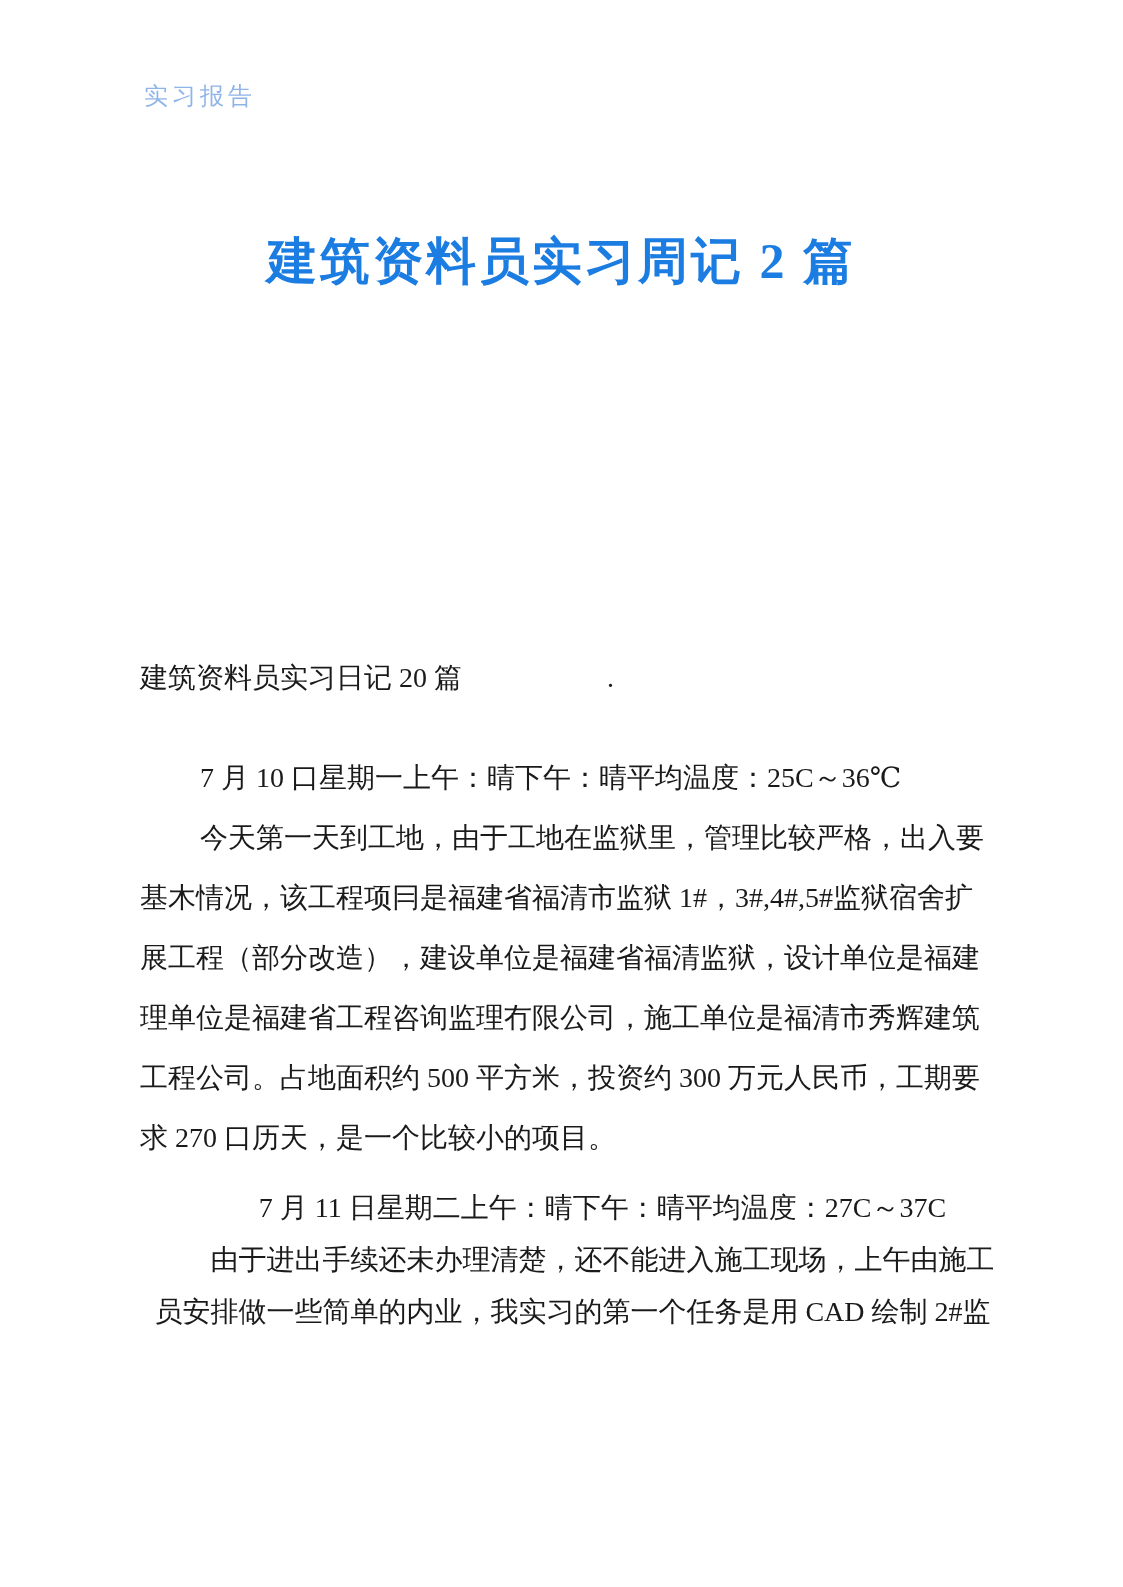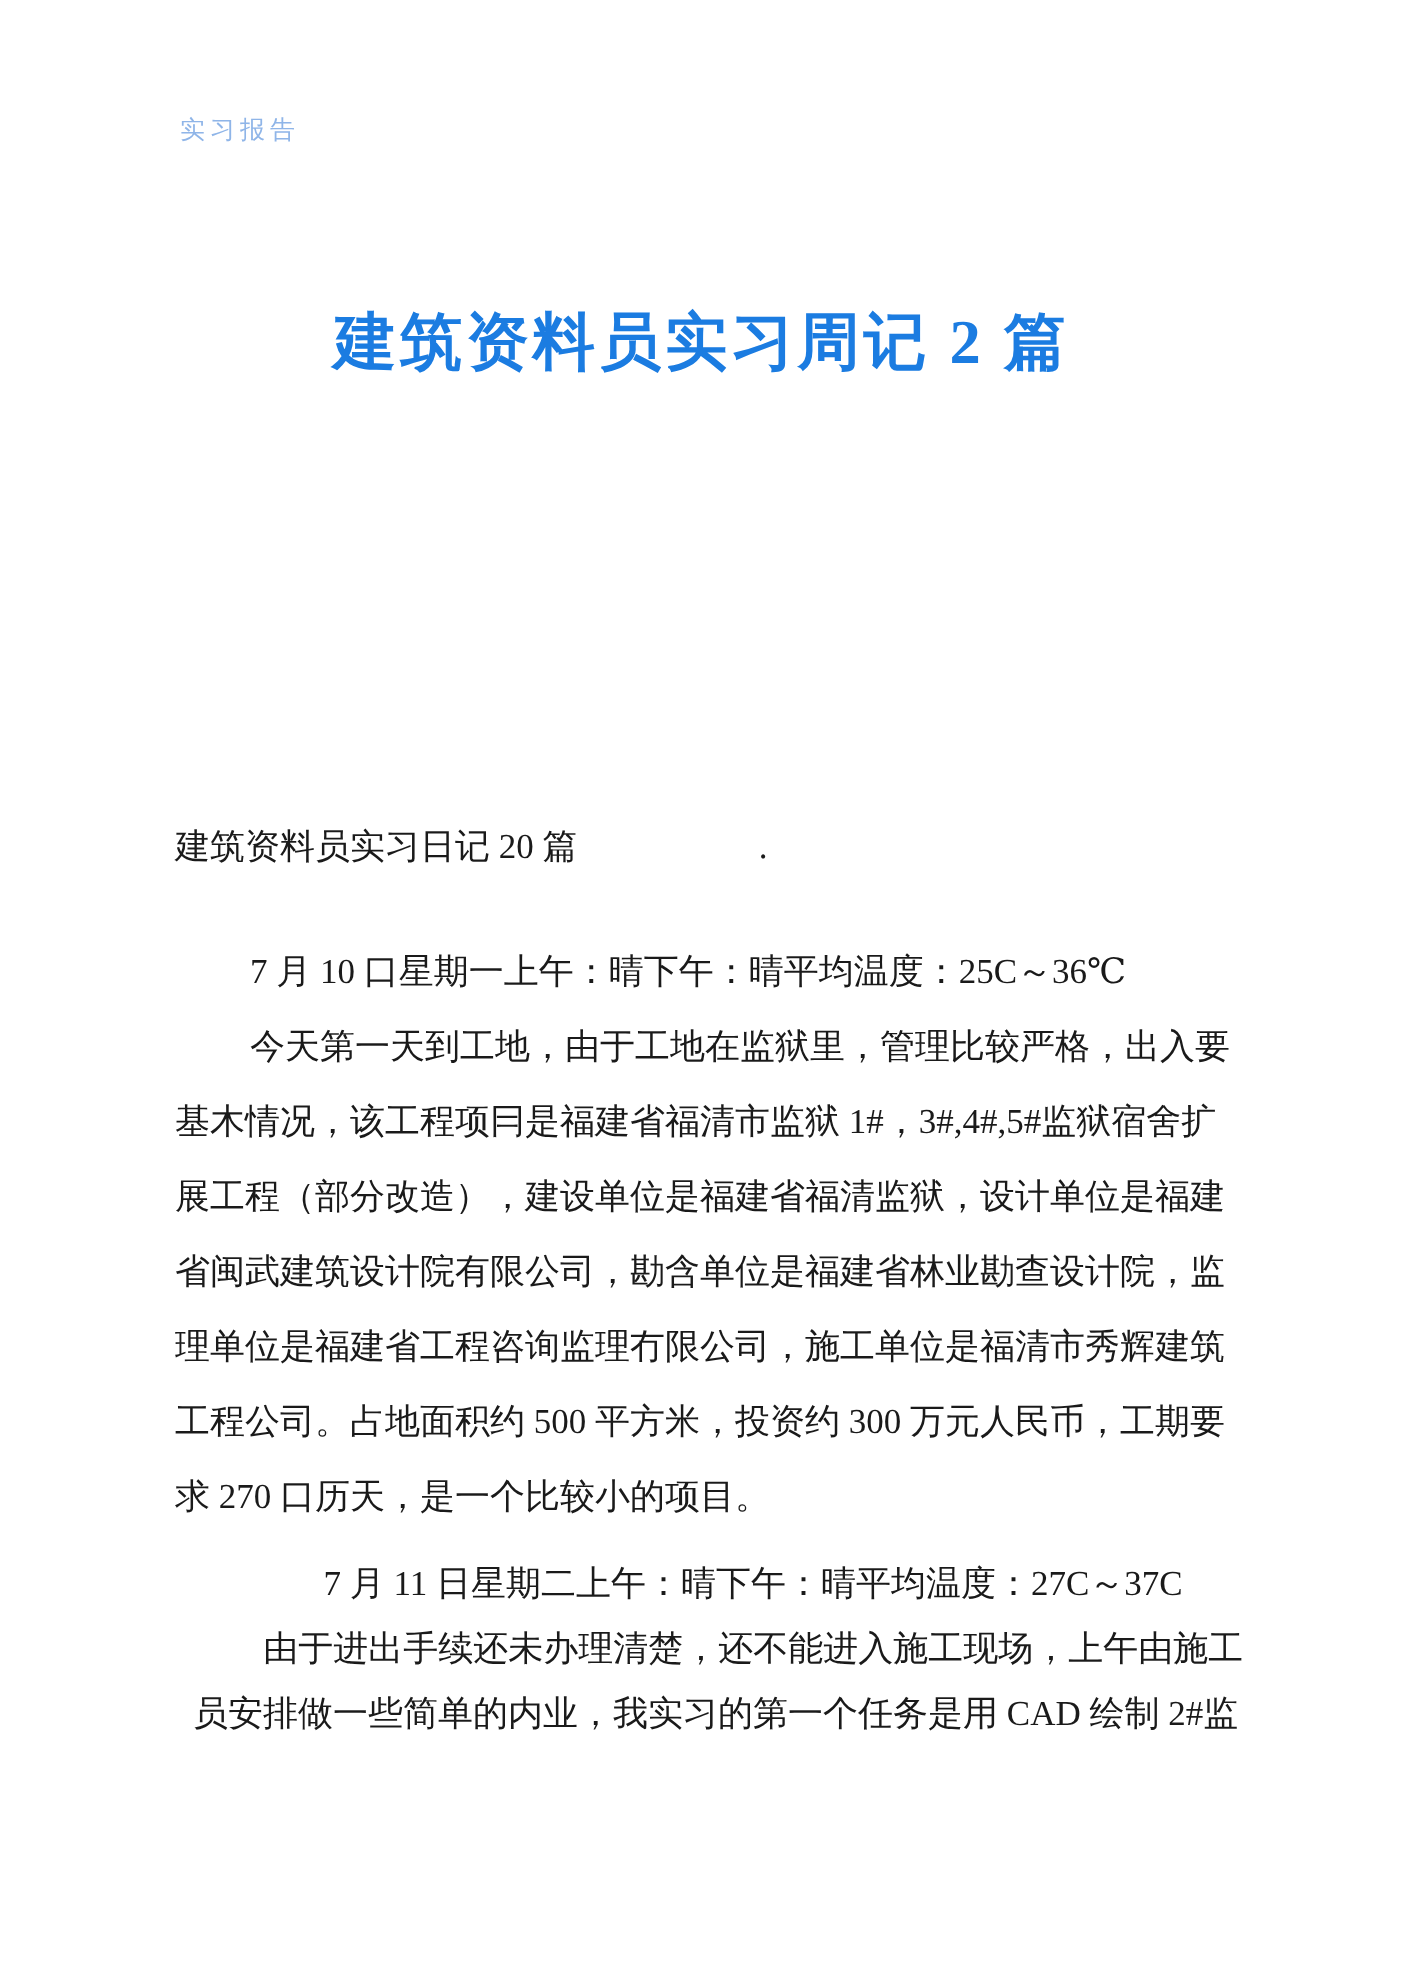--- a/index.html
+++ b/index.html
@@ -15,29 +15,29 @@
     width:1123px;
     height:1587px;
     background:var(--page-bg);
     overflow:hidden;
     font-family:"Liberation Serif","DejaVu Serif",serif;
     color:var(--body-text);
   }
   .eyebrow{
     position:absolute;
     left:144px;
-    top:90px;
-    font-size:20px;
+    top:80px;
+    font-size:24px;
     letter-spacing:4px;
     color:var(--eyebrow-blue);
   }
   .doc-title{
     position:absolute;
     left:0;
-    top:240px;
+    top:228px;
     width:100%;
     text-align:center;
     font-size:50px;
     font-weight:bold;
     letter-spacing:3px;
     color:var(--title-blue);
   }
   .content{
     position:absolute;
     left:140px;
@@ -86,21 +86,20 @@
     </div>
 
     <div>
         <div class="para">
           <div class="line first">7 月 10 口星期一上午：晴下午：晴平均温度：25C～36℃</div>
         </div>
         <div class="para">
           <div class="line first">今天第一天到工地，由于工地在监狱里，管理比较严格，出入要</div>
           <div class="line">基木情况，该工程项冃是福建省福清市监狱 1#，3#,4#,5#监狱宿舍扩</div>
           <div class="line">展工程（部分改造），建设单位是福建省福清监狱，设计单位是福建</div>
-          <div class="line">省闽武建筑设计院有限公司，勘含单位是福建省林业勘查设计院，监</div>
           <div class="line">理单位是福建省工程咨询监理冇限公司，施工单位是福清市秀辉建筑</div>
           <div class="line">工程公司。占地面积约 500 平方米，投资约 300 万元人民币，工期要</div>
           <div class="line">求 270 口历天，是一个比较小的项目。</div>
         </div>
         <div class="para tight gap-top">
           <div class="line first">7 月 11 日星期二上午：晴下午：晴平均温度：27C～37C</div>
         </div>
         <div class="para tight">
           <div class="line first">由于进出手续还未办理清楚，还不能进入施工现场，上午由施工</div>
           <div class="line">员安排做一些简单的内业，我实习的第一个任务是用 CAD 绘制 2#监</div>

